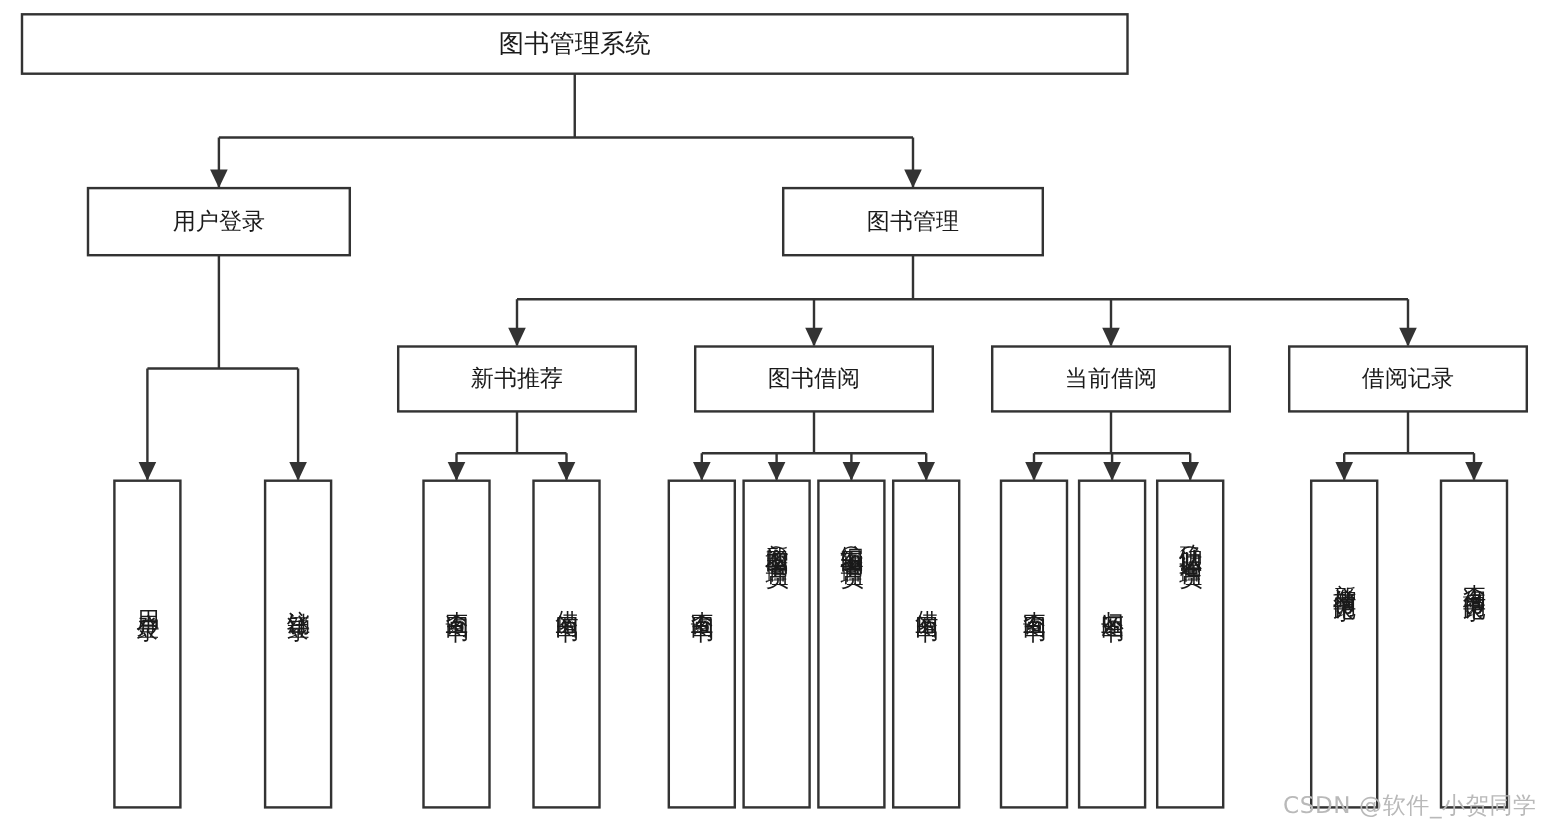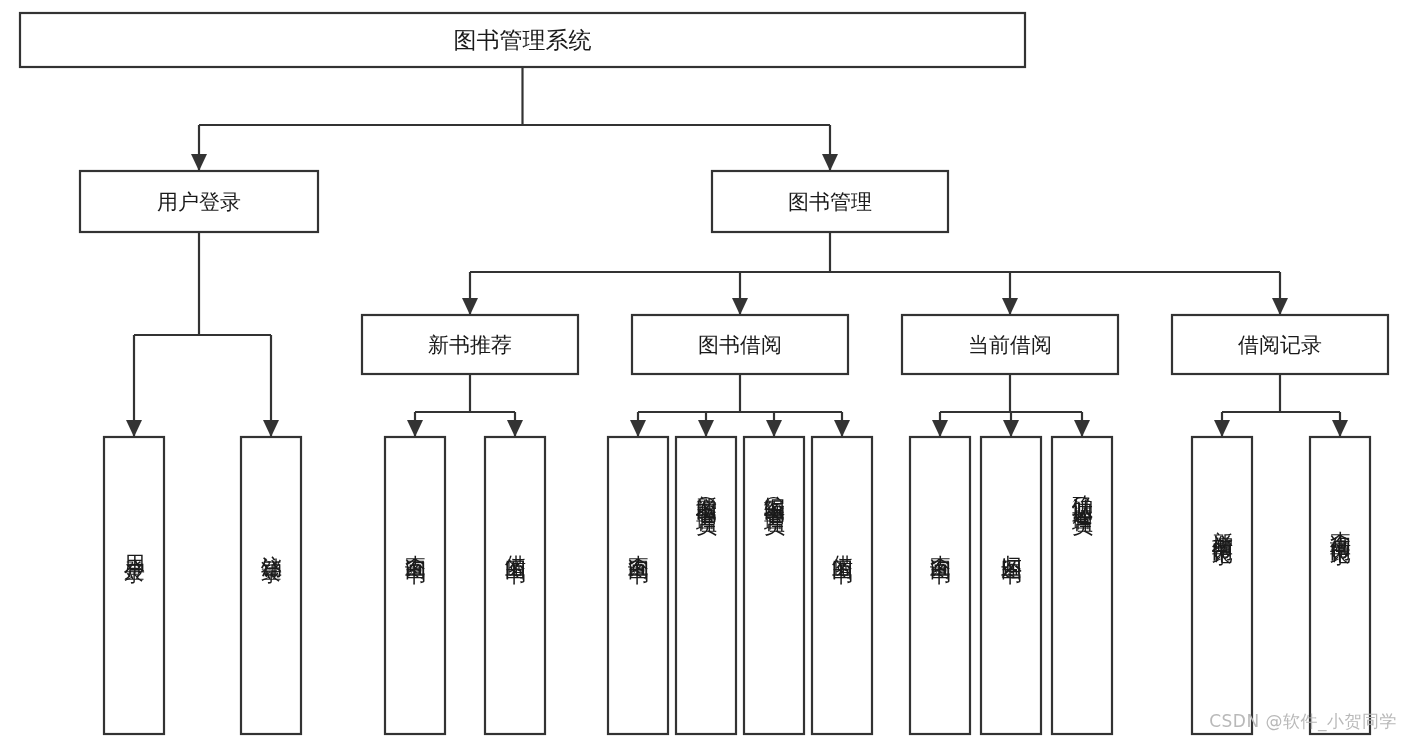--- a/index.html
+++ b/index.html
@@ -54,23 +54,23 @@
     font-family: "DejaVu Sans", "Liberation Sans", sans-serif;
     font-size: 21px;
     line-height: 1;
     letter-spacing: 3px;
     color: #1a1a1a;
     white-space: nowrap;
   }
   #watermark {
     position: absolute;
     right: 8px;
-    bottom: 14px;
-    font-family: "DejaVu Sans", "Liberation Sans", sans-serif;
-    font-size: 17px;
+    bottom: 1px;
+    font-family: "DejaVu Sans", "Liberation Sans", sans-serif;
+    font-size: 21px;
     color: #b9b9b9;
     white-space: nowrap;
     letter-spacing: 0.5px;
   }
 </style>
 </head>
 <body>
 
 <div id="diagram-root">
 

